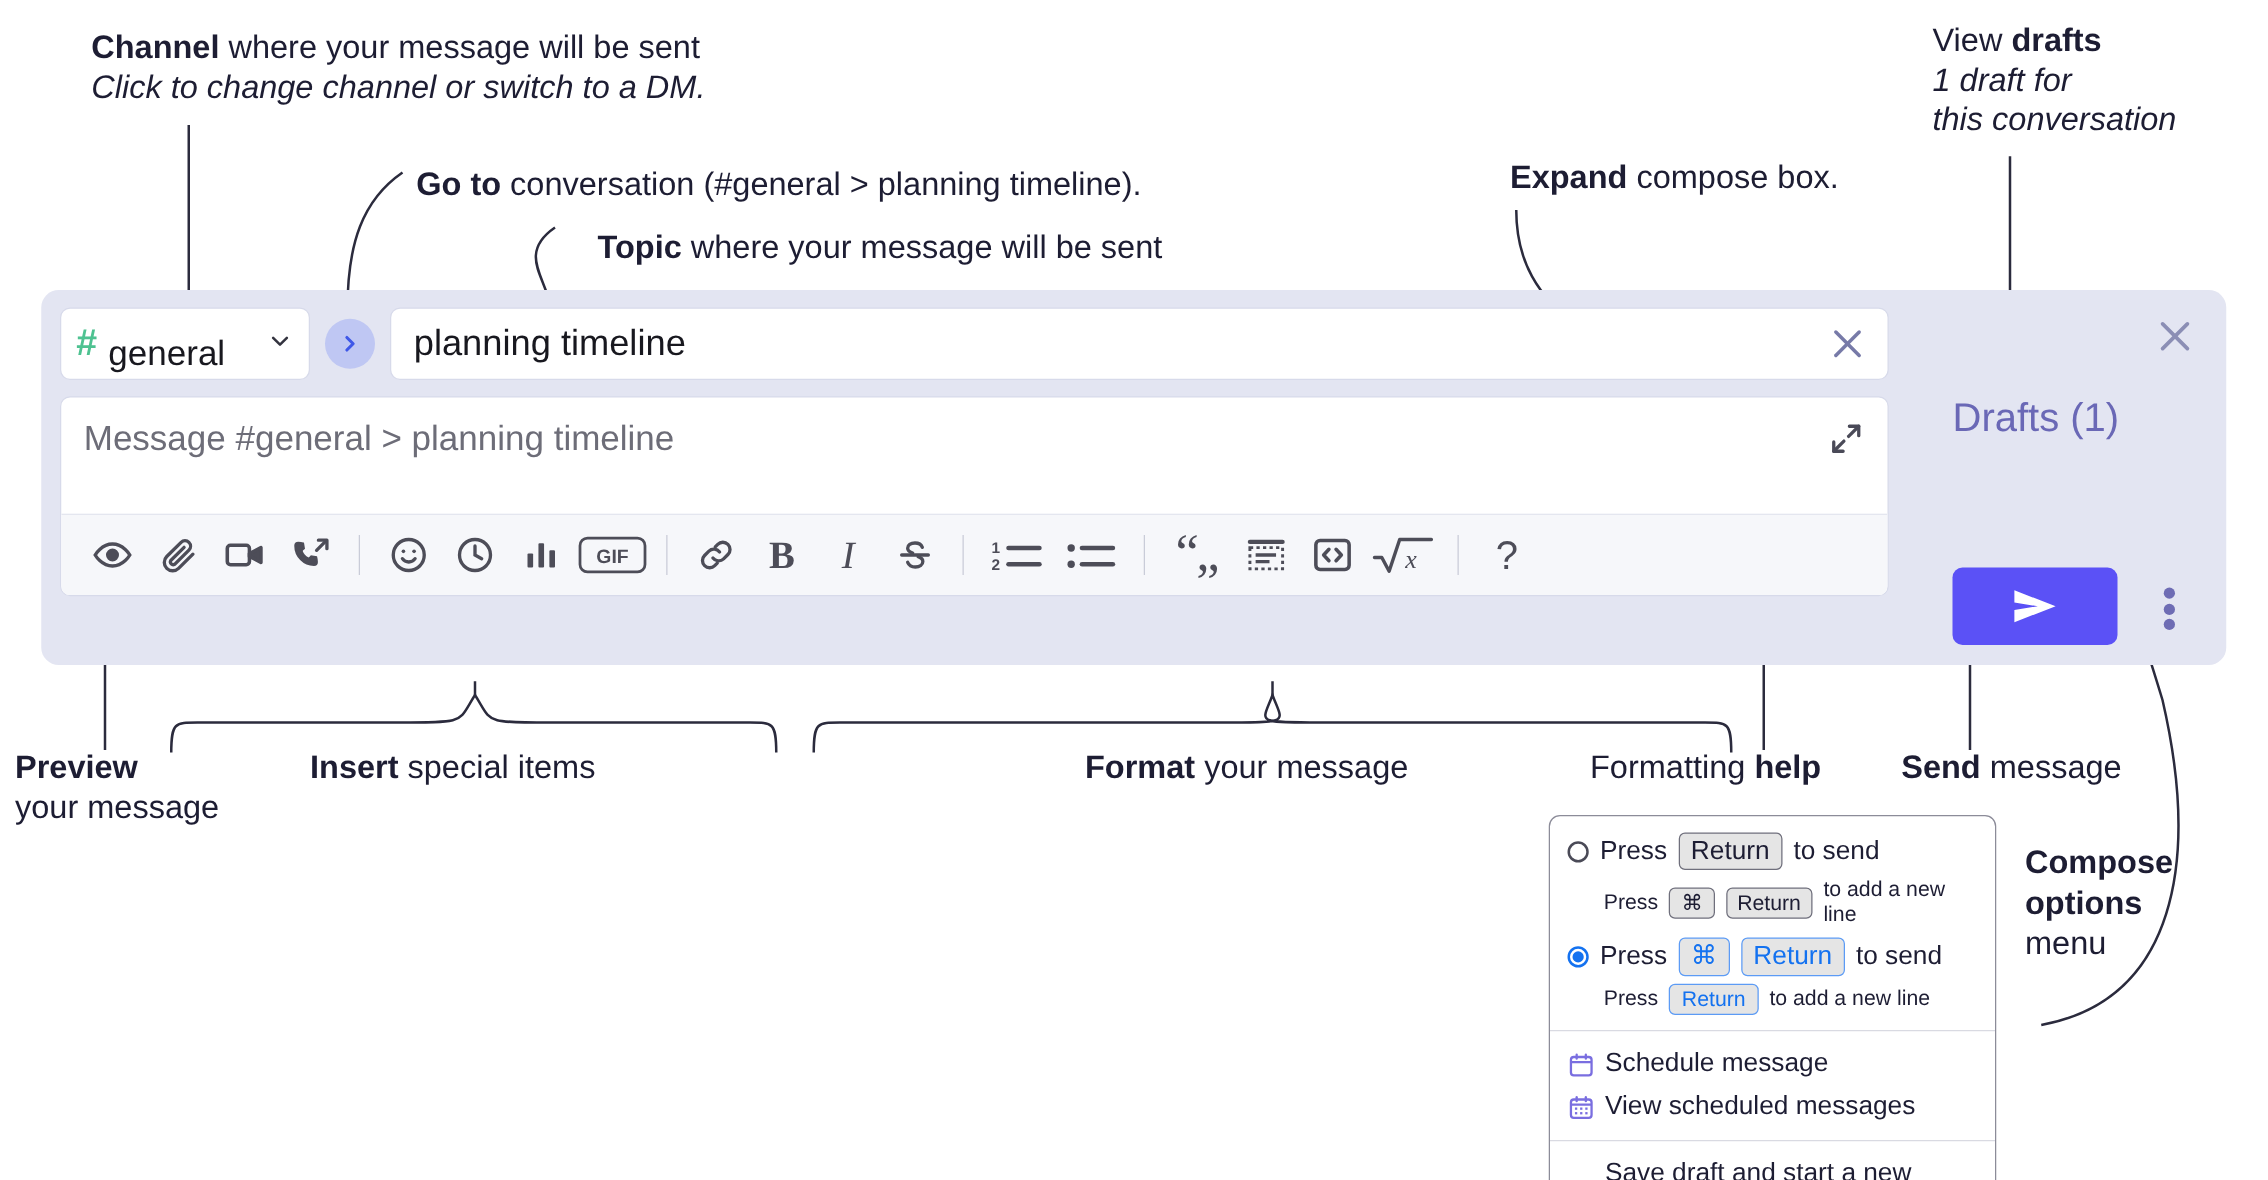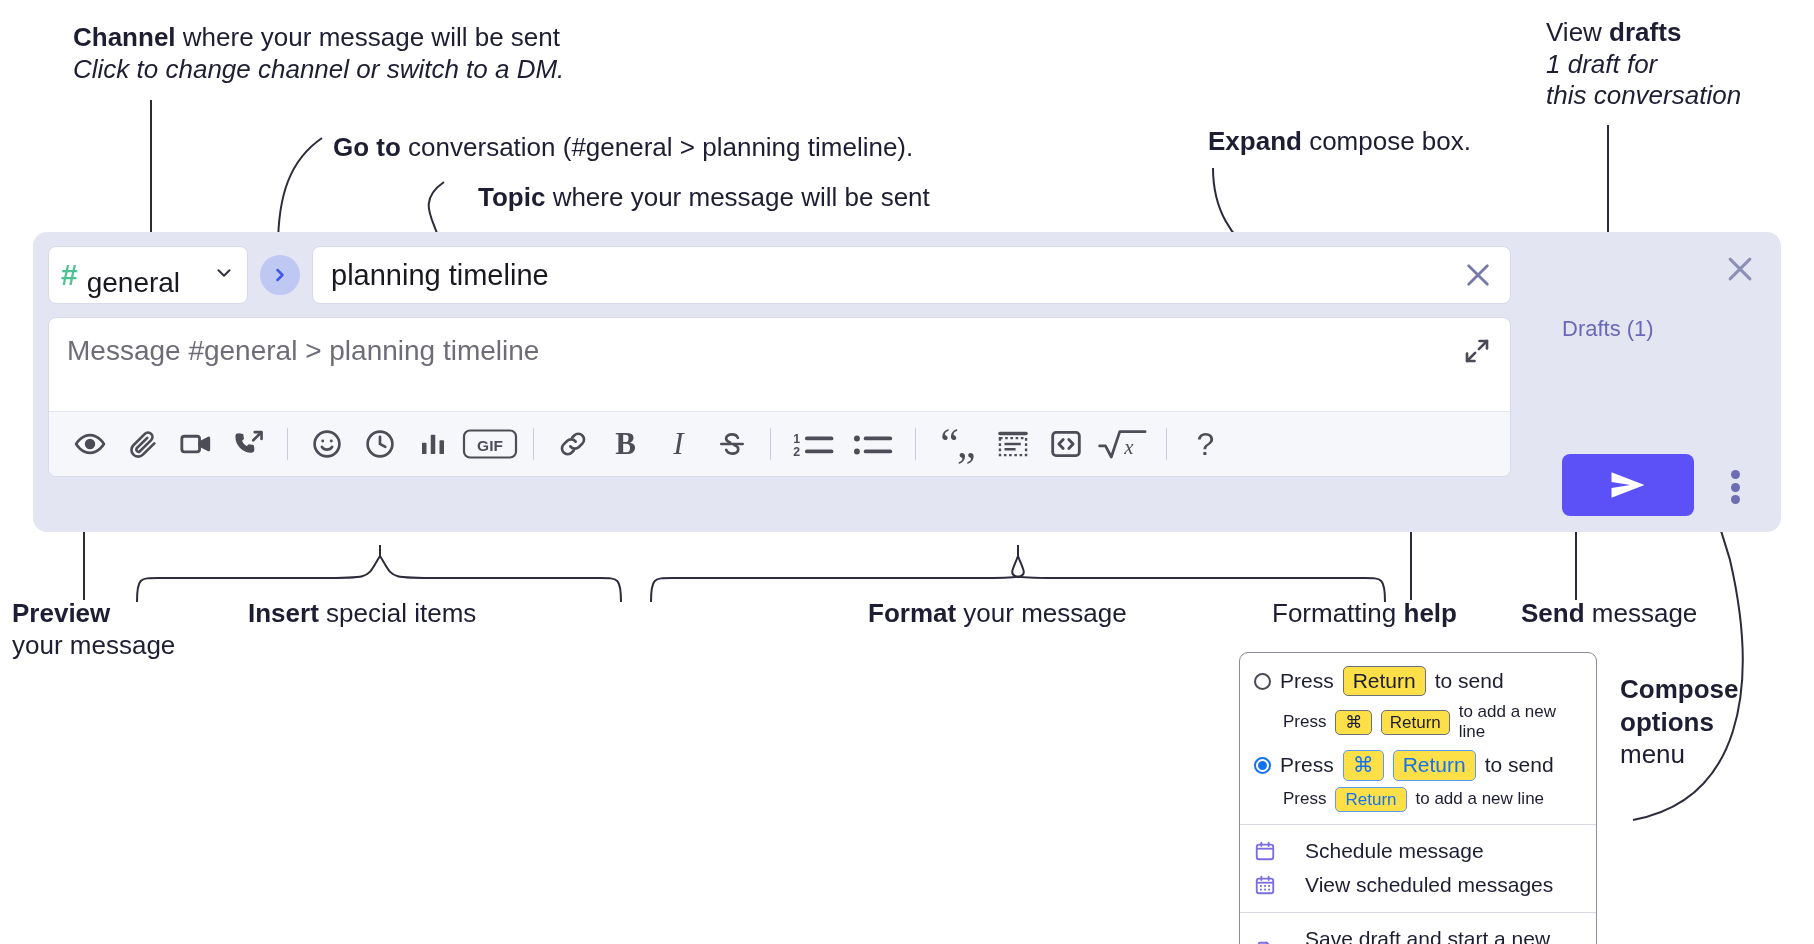--- a/index.html
+++ b/index.html
@@ -119,21 +119,21 @@
     position: relative;
     flex: 1;
     height: 300px;
     padding-top: 14px;
   }
   .close-x { position: absolute; right: 24px; top: 20px; cursor: pointer; display:flex; }
   .drafts-link {
     position: absolute;
     left: 36px; top: 84px;
     color: #6a68b6;
-    font-size: 22px;
+    font-size: 32px;
     cursor: pointer;
   }
   .send-btn {
     position: absolute;
     left: 36px; top: 222px;
     width: 132px; height: 62px;
     background: #5b51f6;
     border-radius: 8px;
     display: flex; align-items: center; justify-content: center;
     cursor: pointer;
@@ -168,27 +168,27 @@
     border: 2px solid #4a4a57; flex: 0 0 auto;
     display: flex; align-items: center; justify-content: center;
     cursor: pointer;
   }
   .radio.on { border-color: #1472f0; }
   .radio.on::after { content: ""; width: 9px; height: 9px; border-radius: 50%; background: #1472f0; }
   .key {
     display: inline-flex; align-items: center; justify-content: center;
     border: 1px solid #6f6f7c; border-radius: 5px;
     padding: 1px 9px; min-width: 24px;
-    font-size: inherit; color: #1d1d33; background: #fde047;
+    font-size: inherit; color: #1d1d33; background: #e5e5e5;
     line-height: 1.25;
   }
   .key.blue { border-color: #5c9bf5; color: #1472f0; }
   .popup-div { height: 1px; background: #d9dae2; margin: 10px 0 9px 0; }
   .menu-item {
-    display: flex; align-items: center; gap: 29px;
+    display: flex; align-items: flex-end; gap: 8px;
     padding: 5px 14px; font-size: 21px; cursor: pointer;
   }
   .mi-icon { width: 22px; height: 22px; color: #7a6ee0; flex: 0 0 auto; display:flex; }
 </style>
 </head>
 <body>
 
 <div id="root">
 
   <svg id="lines" viewBox="0 0 1814 944">

